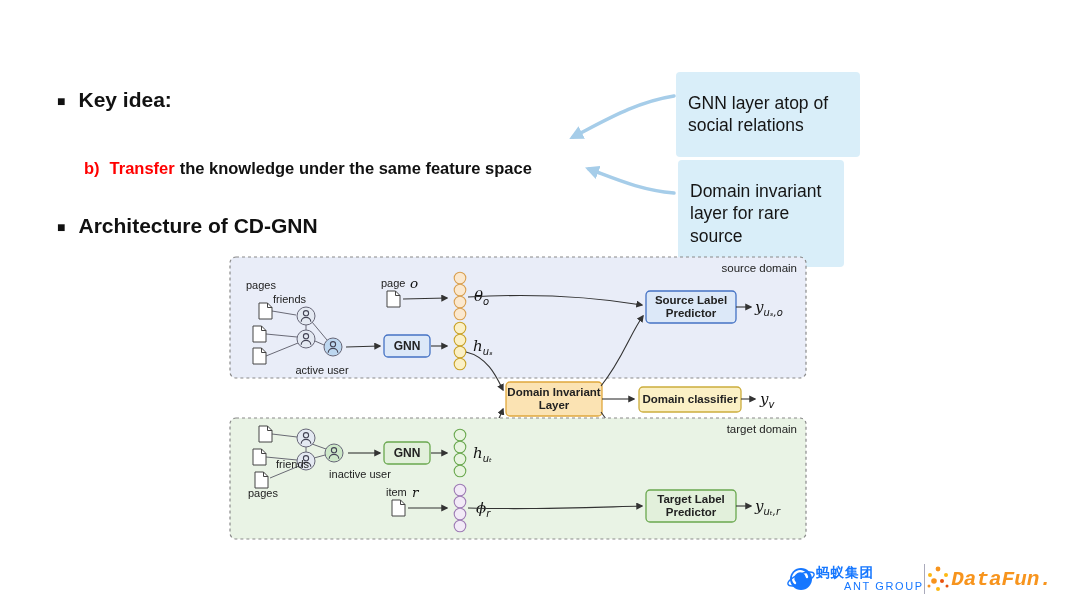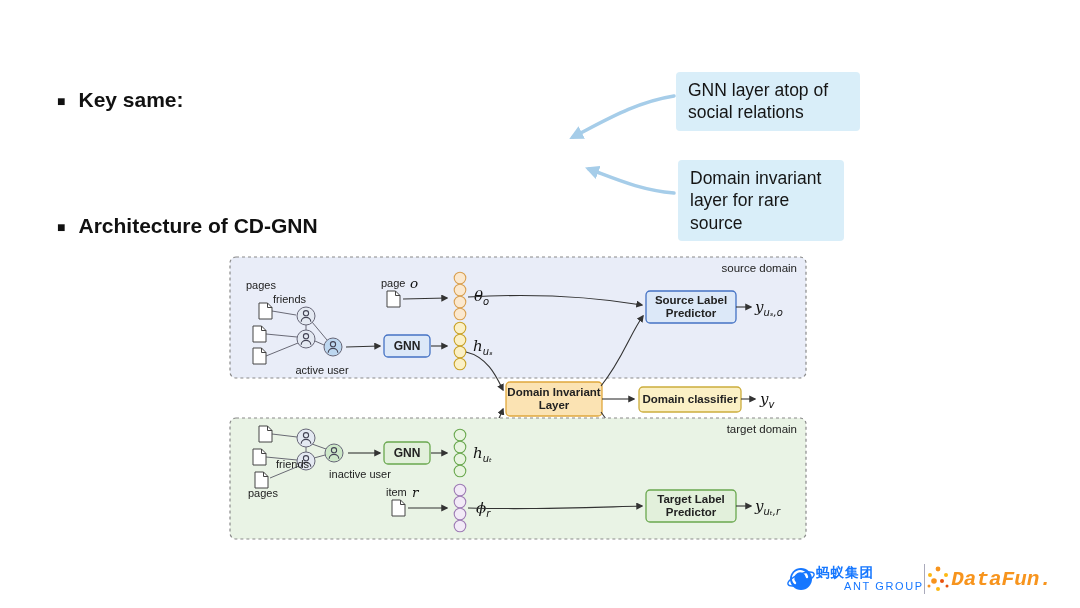--- a/index.html
+++ b/index.html
@@ -14,21 +14,21 @@
   #key-idea { left:57px; top:88px; font-size:21px; }
   #arch { left:57px; top:214px; font-size:21px; }
 
   .subline { position:absolute; font-size:16.5px; font-weight:bold; color:#111; white-space:nowrap; }
   .subline .lbl { color:#FF0000; margin-right:10px; }
   .subline .hl { color:#FF0000; }
   .subline .rest { margin-left:5px; }
   #line-a { left:84px; top:129px; }
   #line-b { left:84px; top:159px; }
 
-  .callout { position:absolute; background:#D9EEF9; border-radius:4px; padding:7px 12px; font-size:17.5px; color:#151515; line-height:1.28; }
+  .callout { position:absolute; background:#D9EEF9; border-radius:4px; padding:20px 12px; font-size:17.5px; color:#151515; line-height:1.28; }
   #callout-1 { left:676px; top:72px; width:184px; }
   #callout-2 { left:678px; top:160px; width:166px; }
 
   svg.overlay { position:absolute; left:0; top:0; width:1080px; height:608px; }
 
   .callout-arrow { stroke:#A6CDE9; stroke-width:3.5; fill:none; stroke-linecap:round; }
 
   .domain { stroke:#8a8a8a; stroke-width:1.2; stroke-dasharray:3 3; }
   .domain.src { fill:#E9EDF8; }
   .domain.tgt { fill:#E9F3E5; }
@@ -64,24 +64,27 @@
   .datafun-text { color:#F7941D; font-size:21px; font-weight:bold; font-style:italic; font-family:Liberation Mono, monospace; }
 </style>
 </head>
 <body>
 
 <div class="slide">
 
 
   <div class="bullet-line" id="key-idea">
     <span class="sq">■</span>
-    <span>Key same:</span>
-  </div>
-
-
+    <span>Key idea:</span>
+  </div>
+
+
+  <div class="subline" id="line-b">
+    <span class="lbl">b)</span><span class="hl">Transfer</span><span class="rest">the knowledge under the same feature space</span>
+  </div>
 
   <div class="bullet-line" id="arch">
     <span class="sq">■</span>
     <span>Architecture of CD-GNN</span>
   </div>
 
   <div class="callout" id="callout-1">GNN layer atop of social relations</div>
   <div class="callout" id="callout-2">Domain invariant layer for rare source</div>
 
   <svg class="overlay" viewBox="0 0 1080 608">

